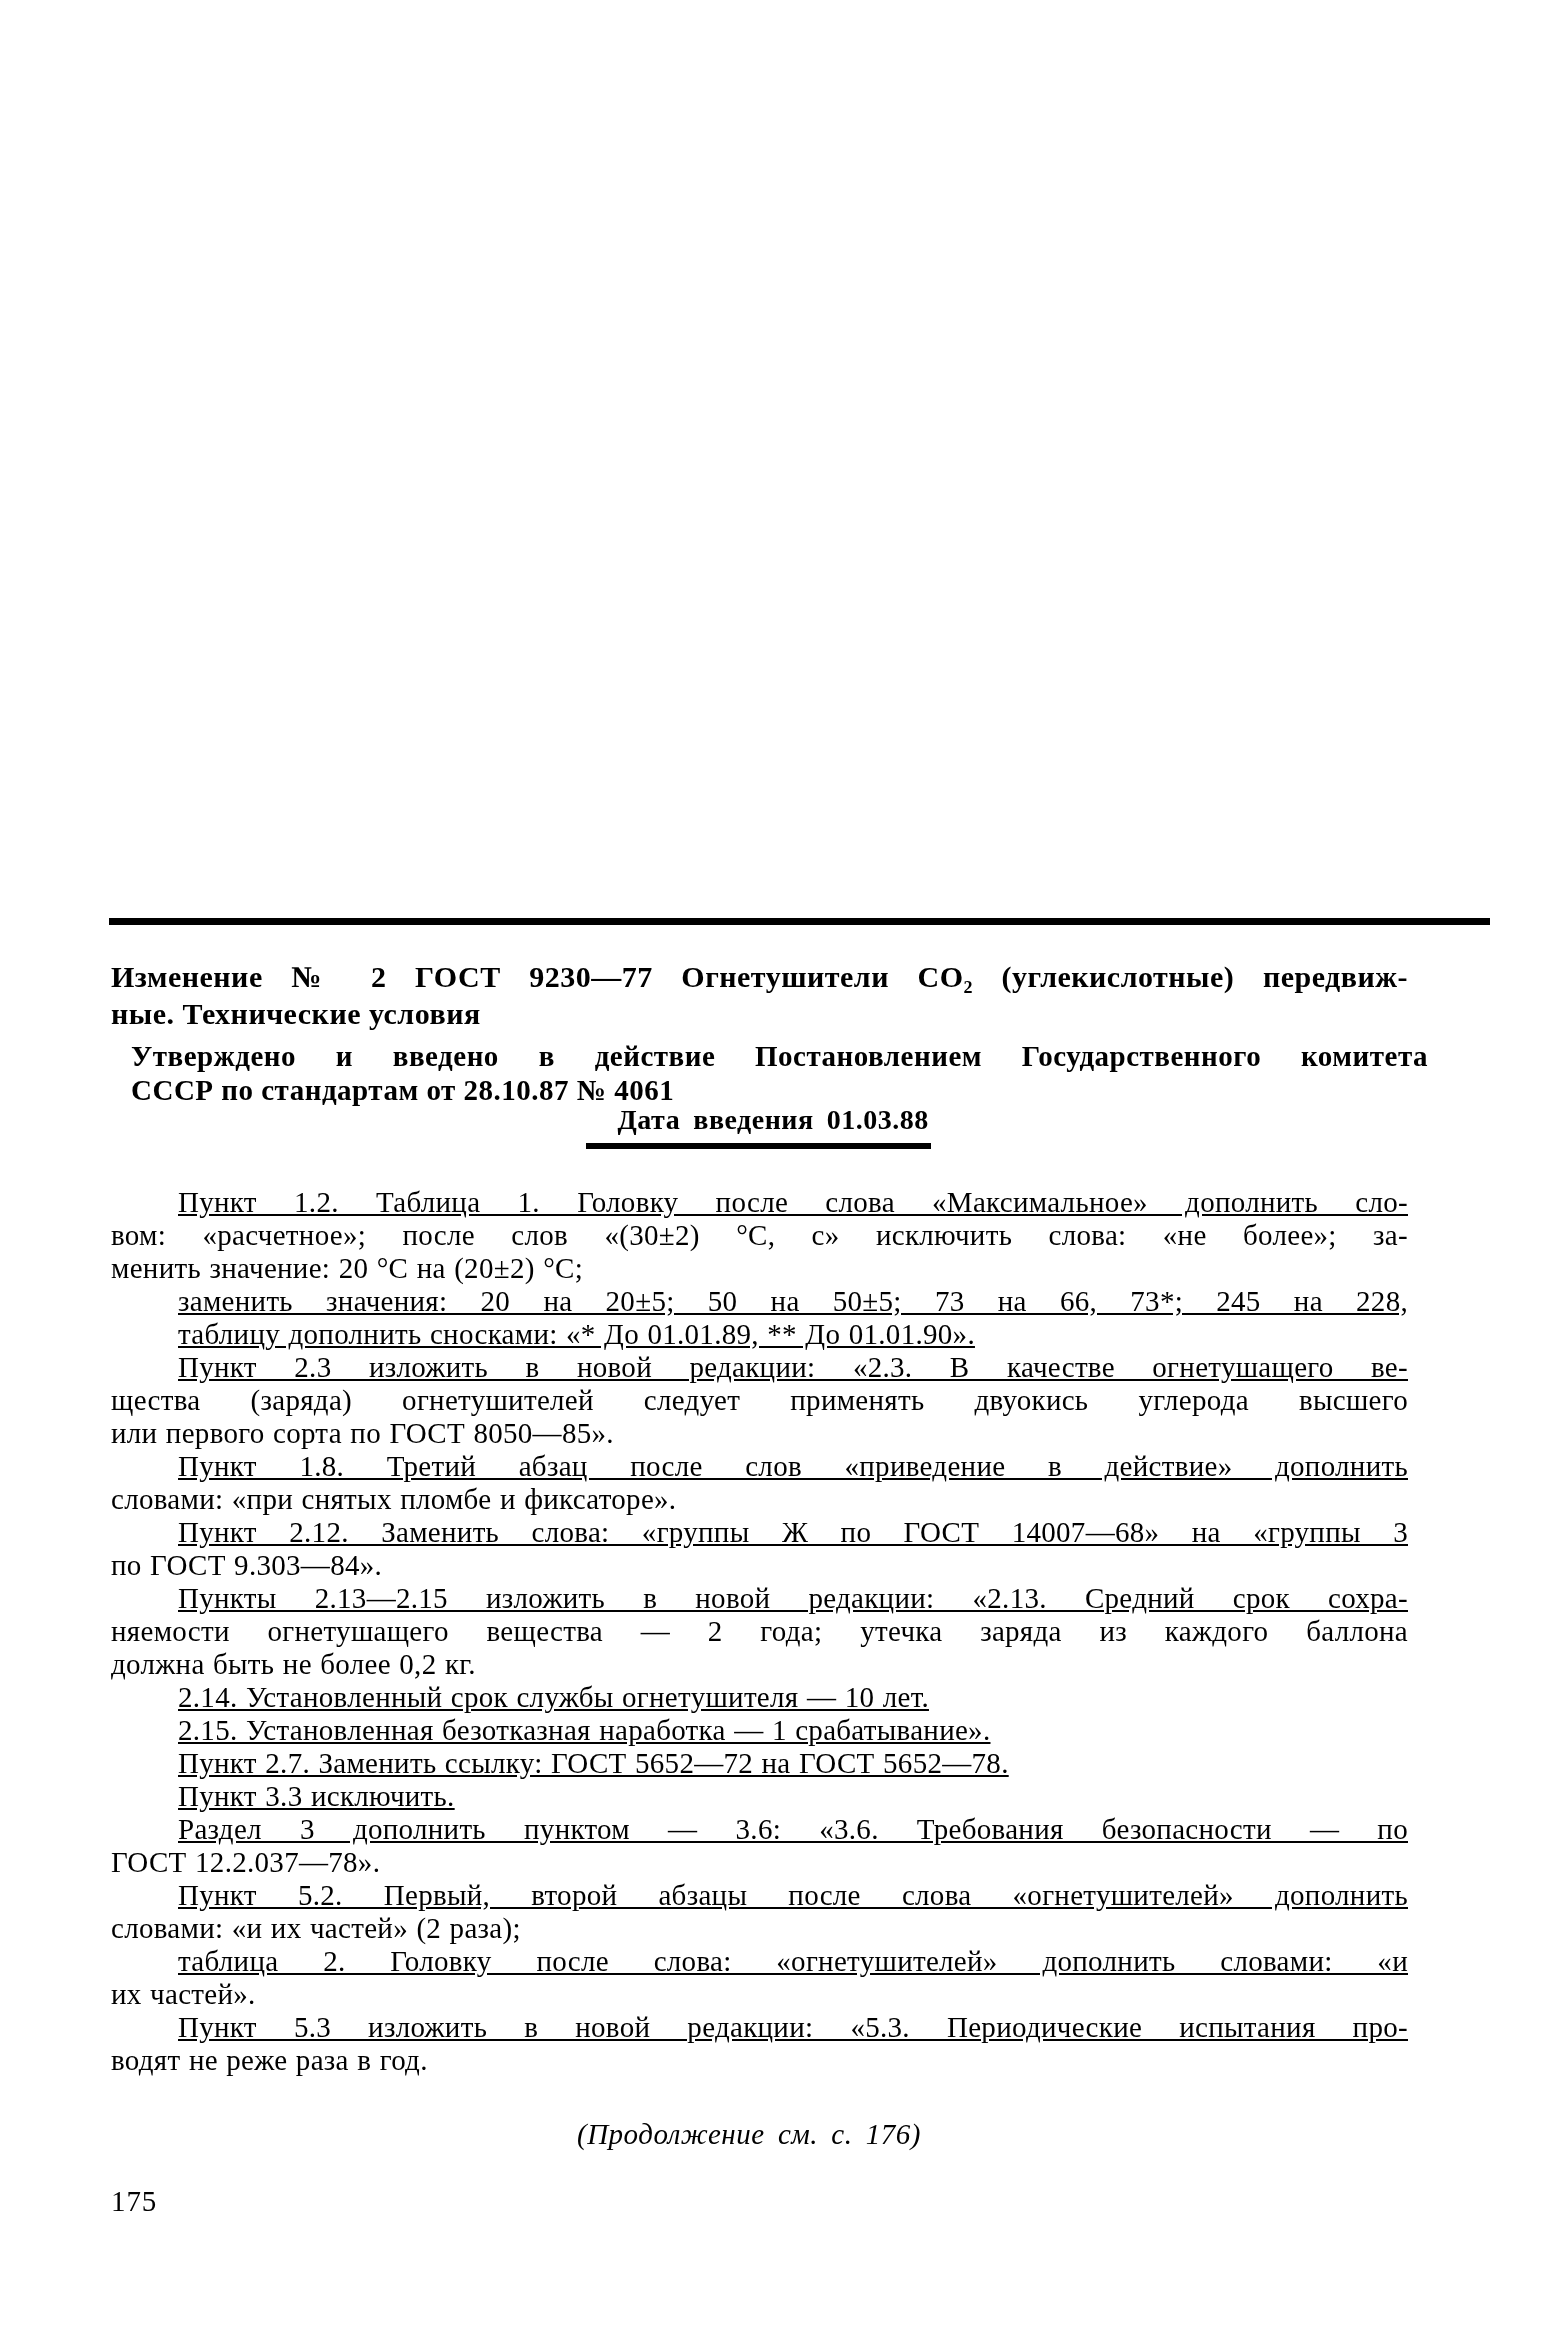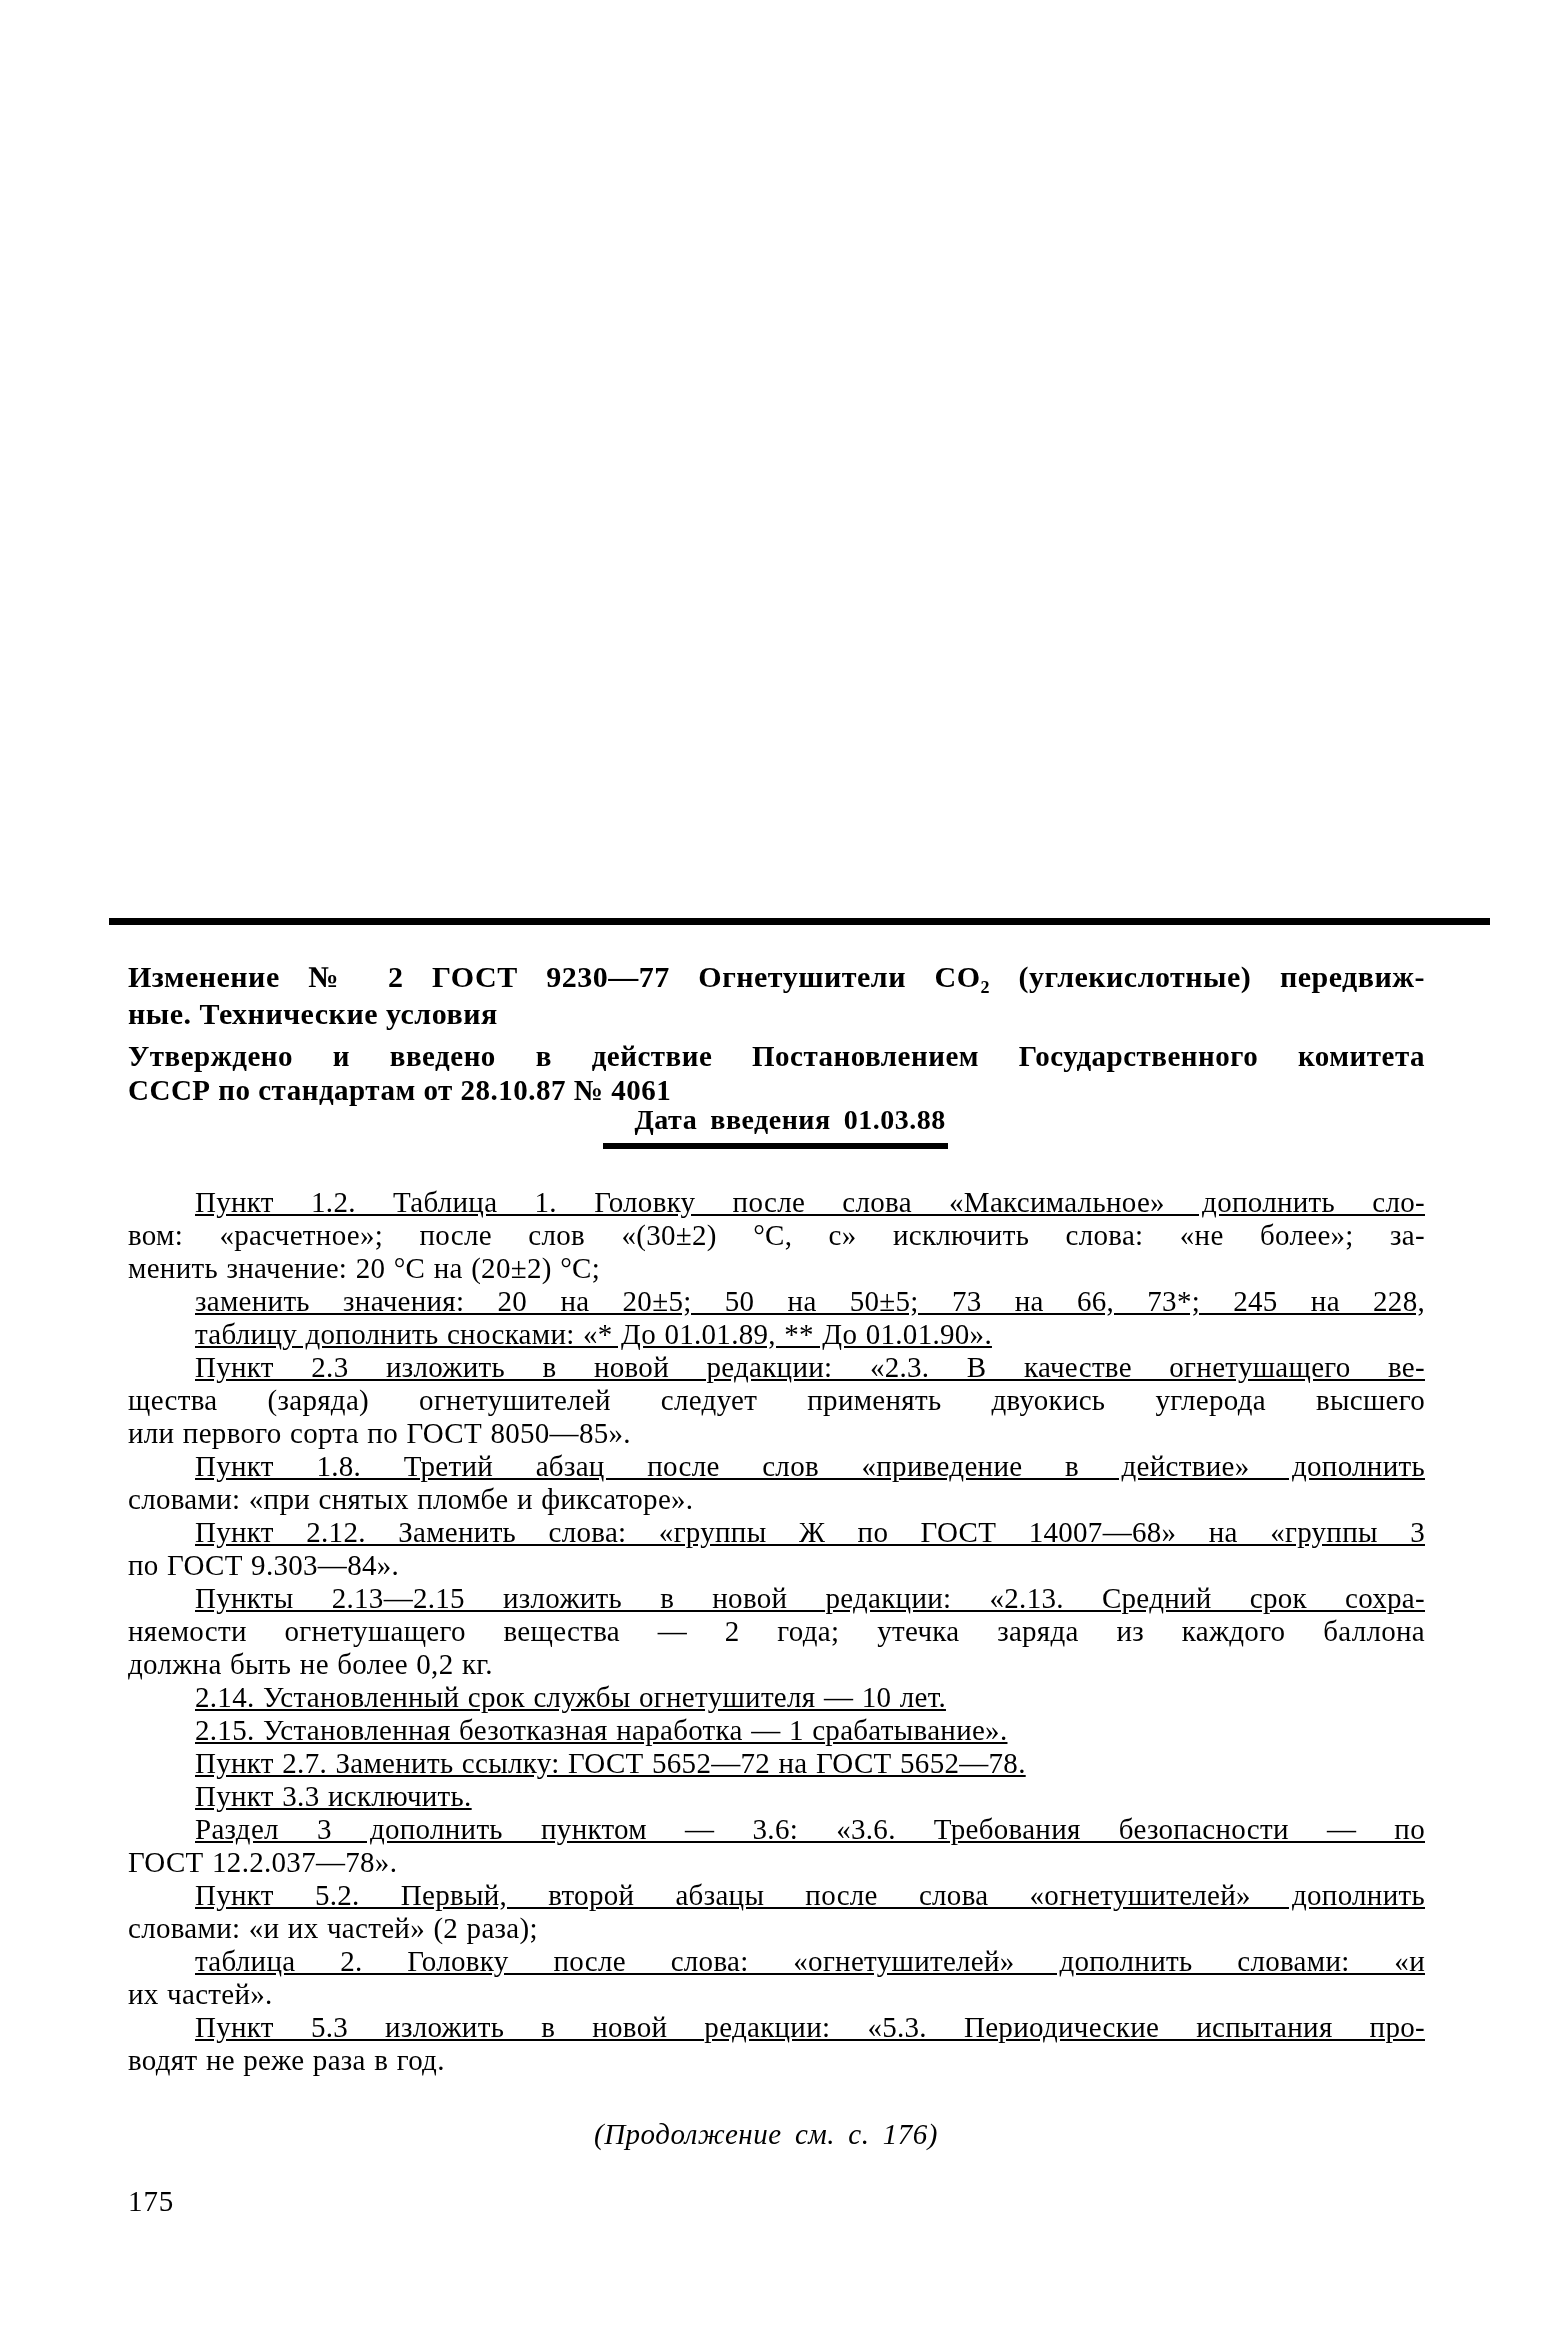--- a/index.html
+++ b/index.html
@@ -19,35 +19,36 @@
   .rule {
     position: absolute;
     left: 109px;
     top: 918px;
     width: 1381px;
     height: 6.5px;
     background: #000000;
   }
   .block {
     position: absolute;
-    left: 128px;
+    left: 111px;
     width: 1297px;
   }
   .title-block {
     top: 958px;
     font-weight: bold;
     font-size: 30px;
     letter-spacing: 0.5px;
   }
   .title-block .line { height: 37px; line-height: 37px; }
   .approval-block {
     top: 1039px;
     font-weight: bold;
     font-size: 29px;
     letter-spacing: 0.5px;
+    margin-left: 20px;
   }
   .approval-block .line { height: 34px; line-height: 34px; }
   .date-block {
     top: 1104px;
     text-align: center;
     font-weight: bold;
     font-size: 28px;
     letter-spacing: 0.5px;
     padding-right: 2.8px;
     box-sizing: border-box;

